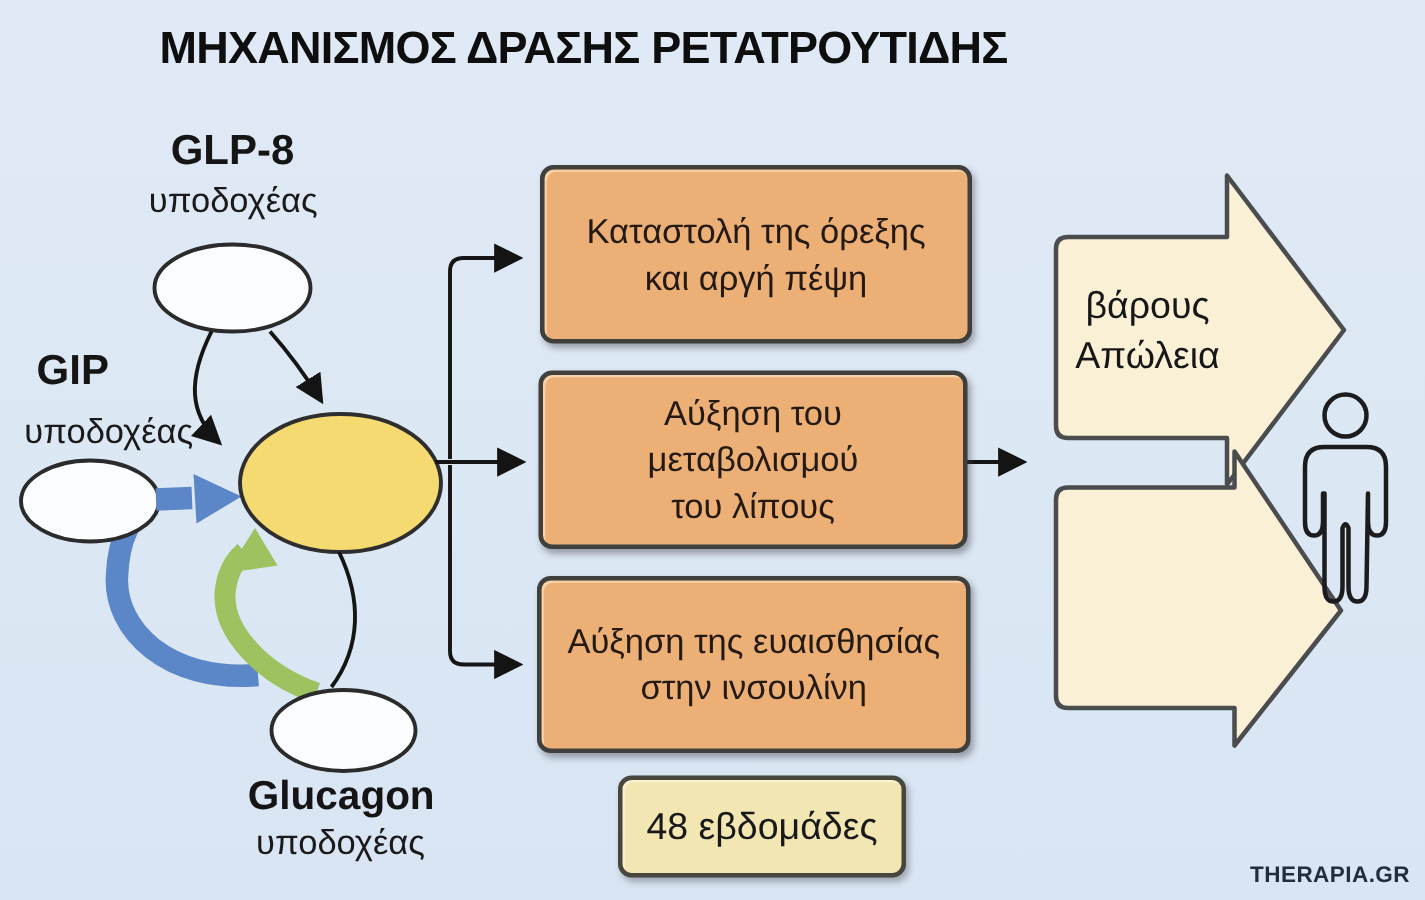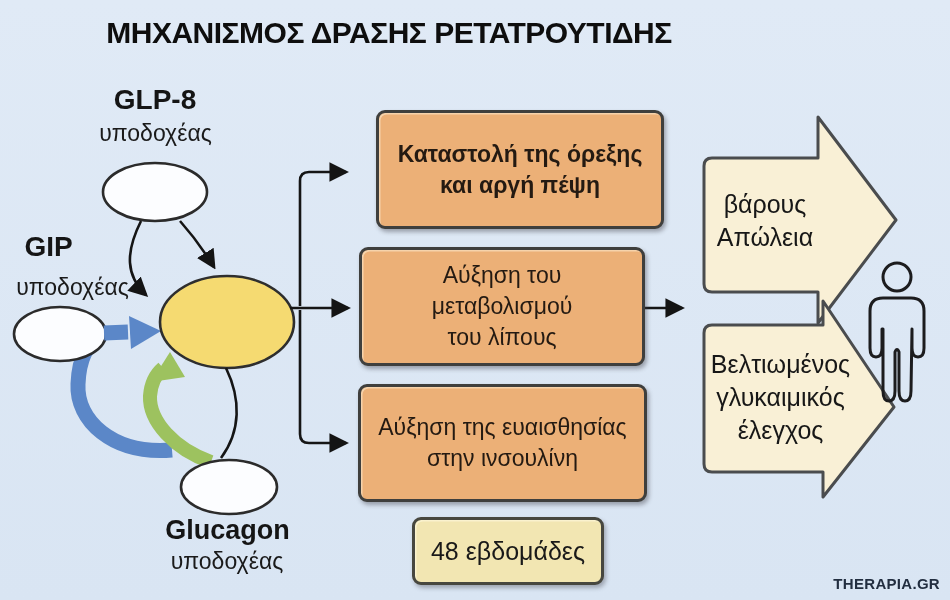--- a/index.html
+++ b/index.html
@@ -113,21 +113,21 @@
 
   <div class="abs receptor-name" style="left:90px;top:84px;width:130px;">GLP-8</div>
   <div class="abs receptor-sub" style="left:88px;top:120px;width:135px;">υποδοχέας</div>
 
   <div class="abs receptor-name" style="left:6px;top:231px;width:85px;">GIP</div>
   <div class="abs receptor-sub" style="left:5px;top:274px;width:135px;">υποδοχέας</div>
 
   <div class="abs receptor-name" style="left:155px;top:515px;width:145px;font-size:27px;">Glucagon</div>
   <div class="abs receptor-sub" style="left:158px;top:548px;width:138px;">υποδοχέας</div>
 
-  <div class="abs effect-box" style="left:376px;top:110px;width:282px;height:113px;font-weight:bold;">
+  <div class="abs effect-box" style="left:360px;top:110px;width:282px;height:113px;">
     <div>Καταστολή της όρεξης</div>
     <div>και αργή πέψη</div>
   </div>
 
   <div class="abs effect-box" style="left:359px;top:247px;width:280px;height:113px;">
     <div>Αύξηση του</div>
     <div>μεταβολισμού</div>
     <div>του λίπους</div>
   </div>
 
@@ -138,21 +138,16 @@
 
   <div id="duration-box" class="abs" style="left:412px;top:517px;width:186px;height:62px;">
     <span>48 εβδομάδες</span>
   </div>
 
   <div class="abs outcome-label" style="left:700px;top:188px;width:130px;">
     <div>βάρους</div>
     <div>Απώλεια</div>
   </div>
 
-  <div class="abs outcome-label" style="left:698px;top:348px;width:165px;">
-    <div>Βελτιωμένος</div>
-    <div>γλυκαιμικός</div>
-    <div>έλεγχος</div>
-  </div>
 
   <div id="watermark" class="abs">THERAPIA.GR</div>
 
 </div>
 
 </body></html>

